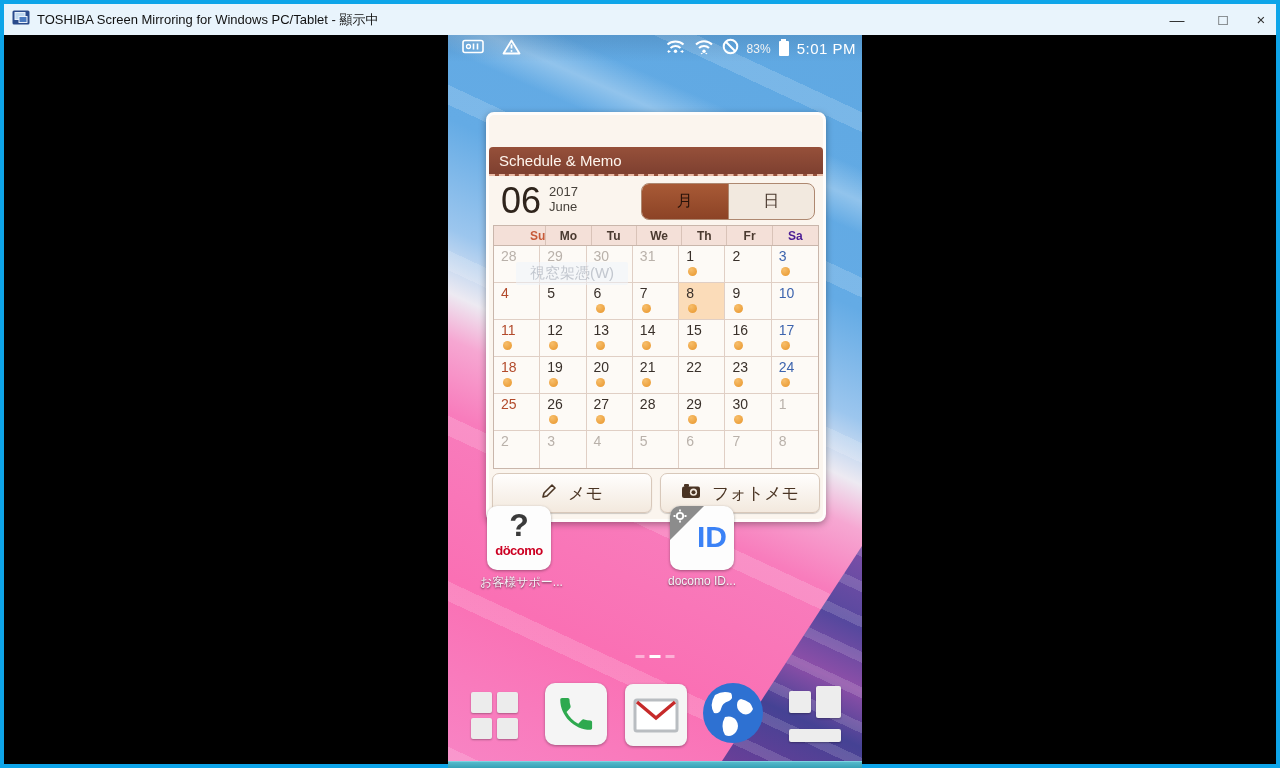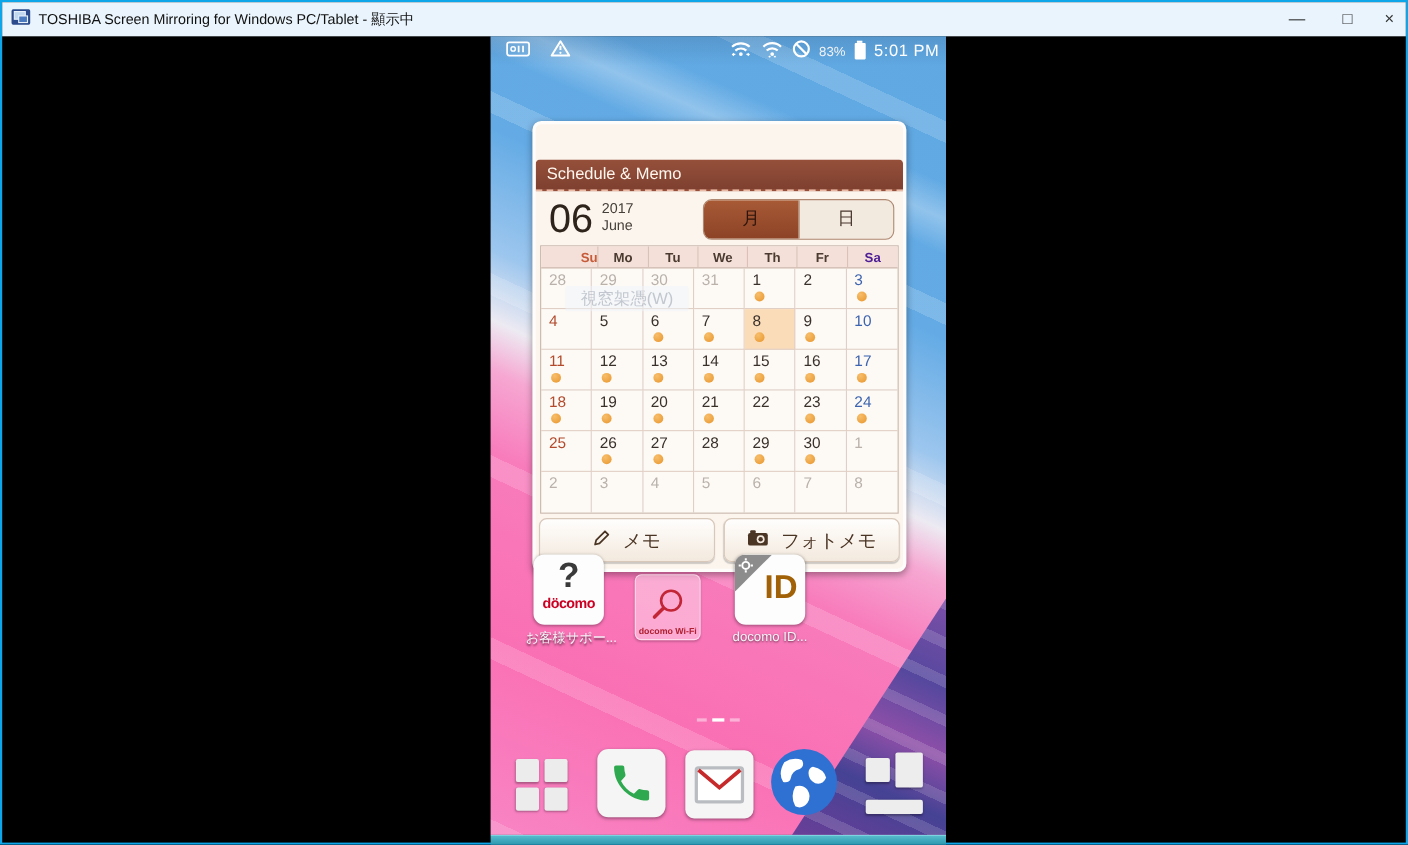--- a/index.html
+++ b/index.html
@@ -1,18 +1,18 @@
 <!DOCTYPE html>
 <html><head>
 <meta charset="utf-8">
 <style>
   html,body{margin:0;padding:0;}
   body{width:1280px;height:768px;background:#000;overflow:hidden;position:relative;
        font-family:"Liberation Sans","DejaVu Sans",sans-serif;}
-  .window{position:absolute;inset:0;border:2px solid #0ea5e9;box-sizing:border-box;}
+  .window{position:absolute;inset:0;border:4px solid #0ea5e9;box-sizing:border-box;}
 
   
   .titlebar{position:absolute;left:0;top:0;right:0;height:31px;background:#E9F4FC;
             display:flex;align-items:center;padding-left:8px;gap:7px;}
   .titlebar .title{font-size:13px;color:#111;}
   .win-controls{position:absolute;right:0;top:0;height:31px;display:flex;align-items:center;}
   .win-btn{width:46px;height:31px;display:flex;align-items:center;justify-content:center;
            color:#333;font-size:15px;}
   .win-btn.close{width:30px;}
 
@@ -91,21 +91,21 @@
              white-space:nowrap;}
   .appicon{width:64px;height:64px;margin:0 auto;border-radius:10px;background:#FDFDFD;
            box-shadow:0 1px 3px rgba(0,0,0,.35);position:relative;overflow:hidden;}
   .qmark{font-size:32px;font-weight:bold;color:#3A3A3A;line-height:1.05;margin-top:3px;}
   .brand{color:#CC0022;font-weight:bold;font-size:13px;letter-spacing:-.5px;}
   .wifiicon{width:60px;height:60px;margin:0 auto;border-radius:6px;
             background:rgba(255,235,243,.45);border:1px solid rgba(255,255,255,.55);
             box-shadow:0 1px 2px rgba(0,0,0,.2);display:flex;flex-direction:column;
             align-items:center;justify-content:flex-end;box-sizing:border-box;padding-bottom:3px;}
   .wifi-brand{font-size:8px;font-weight:bold;color:#B02030;white-space:nowrap;}
-  .idtext{position:absolute;right:7px;top:14px;font-size:30px;font-weight:bold;color:#a16207;}
+  .idtext{position:absolute;right:7px;top:14px;font-size:30px;font-weight:bold;color:#3b82f6;}
   .fold{position:absolute;left:0;top:0;width:34px;height:34px;background:#8C8C8C;
         clip-path:polygon(0 0,100% 0,0 100%);}
 
   .page-dots{position:absolute;left:50%;transform:translateX(-50%);top:620px;display:flex;
              gap:5px;align-items:center;}
   .dash{width:9px;height:3px;background:rgba(255,255,255,.45);}
   .dash.active{width:11px;background:#FFF;}
 
   
   .dock-grid{position:absolute;left:23px;top:657px;width:48px;height:48px;display:grid;
@@ -291,29 +291,20 @@
     </div>
 
     <div class="app" style="left:32px;top:471px;">
       <div class="appicon">
         <div class="qmark">?</div>
         <div class="brand">döcomo</div>
       </div>
       <div class="app-label">お客様サポー...</div>
     </div>
 
-    <div class="app" style="left:122px;top:489px;">
-      <div class="wifiicon">
-        <svg width="34" height="36" viewBox="0 0 34 36">
-          <circle cx="20" cy="13" r="9" fill="none" stroke="#C22535" stroke-width="2.4"></circle>
-          <line x1="13" y1="20" x2="5" y2="28" stroke="#C22535" stroke-width="3.2" stroke-linecap="round"></line>
-        </svg>
-        <div class="wifi-brand">docomo Wi-Fi</div>
-      </div>
-    </div>
 
     <div class="app" style="left:215px;top:471px;">
       <div class="appicon">
         <div class="fold"></div>
         <svg width="14" height="14" viewBox="0 0 14 14" style="position:absolute;left:3px;top:3px;">
           <circle cx="7" cy="7" r="3.2" fill="none" stroke="#fff" stroke-width="1.8"></circle>
           <g stroke="#fff" stroke-width="1.8">
             <line x1="7" y1="0.5" x2="7" y2="2.5"></line>
               <line x1="7" y1="11.5" x2="7" y2="13.5"></line>
             <line x1="0.5" y1="7" x2="2.5" y2="7"></line>

